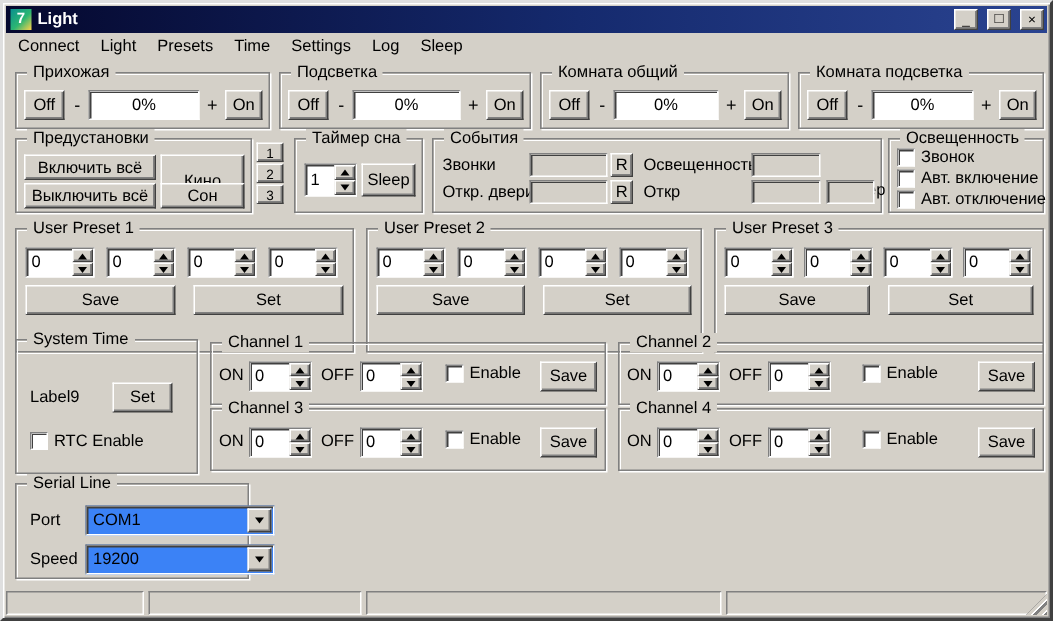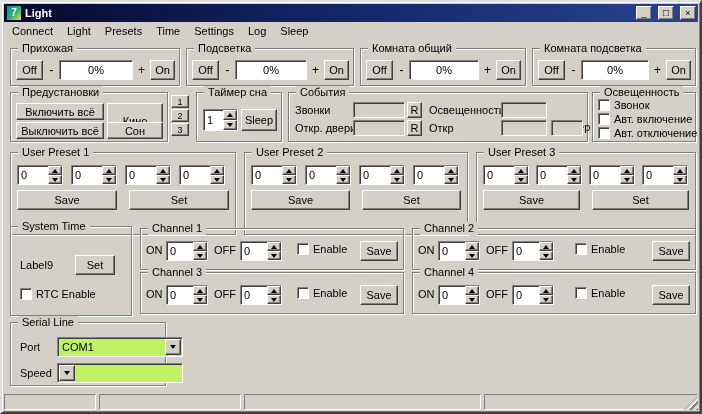--- a/index.html
+++ b/index.html
@@ -47,21 +47,21 @@
   .spin-btns { width:14px; display:flex; flex-direction:column; }
   .spin-btn { flex:1; background:#d4d0c8; border:1px solid; border-color:#fff #404040 #404040 #fff;
     box-shadow: inset -1px -1px 0 #808080; display:flex; align-items:center; justify-content:center; padding:0; }
   .tri-up { width:0; height:0; border-left:3px solid transparent; border-right:3px solid transparent; border-bottom:4px solid #000; }
   .tri-down { width:0; height:0; border-left:3px solid transparent; border-right:3px solid transparent; border-top:4px solid #000; }
 
   .check { position:absolute; display:flex; align-items:center; gap:4px; white-space:nowrap; }
   .checkbox { width:12px; height:12px; background:#fff; border:1px solid; border-color:#808080 #fff #fff #808080;
     box-shadow: inset 1px 1px 0 #404040; flex:0 0 auto; }
 
-  .combo { position:absolute; background:#bef264; border:1px solid; border-color:#808080 #fff #fff #808080;
+  .combo { position:absolute; background:#3b82f6; border:1px solid; border-color:#808080 #fff #fff #808080;
     box-shadow: inset 1px 1px 0 #404040; display:flex; align-items:stretch; }
   .combo-val { flex:1; padding-left:4px; display:flex; align-items:center; }
   .combo-btn { width:16px; margin:1px; background:#d4d0c8; border:1px solid; border-color:#fff #404040 #404040 #fff;
     box-shadow: inset -1px -1px 0 #808080; display:flex; align-items:center; justify-content:center; }
 
   
   .dim { top:46px; height:38px; }
   .dim-off   { left:5px;  top:11px; width:27px; height:20px; }
   .dim-minus { left:34px; top:11px; width:13px; height:20px; line-height:20px; }
   .dim-value { left:48px; top:11px; right:46px; height:20px; }
@@ -494,20 +494,21 @@
     <span class="group-label">Serial Line</span>
     <span class="lbl" style="left:9px;top:18px">Port</span>
     <div class="combo" style="left:46px;top:14px;width:126px;height:20px">
         <span class="combo-val">COM1</span>
         <span class="combo-btn">
           <i class="tri-down"></i>
         </span>
       </div>
     <span class="lbl" style="left:9px;top:44px">Speed</span>
     <div class="combo" style="left:46px;top:40px;width:126px;height:20px">
+        <span class="combo-val">19200</span>
         <span class="combo-btn">
           <i class="tri-down"></i>
         </span>
       </div>
   </div>
 
   <div class="statusbar">
     <div class="status-panel sp1"></div>
     <div class="status-panel sp2"></div>
     <div class="status-panel sp3"></div>

